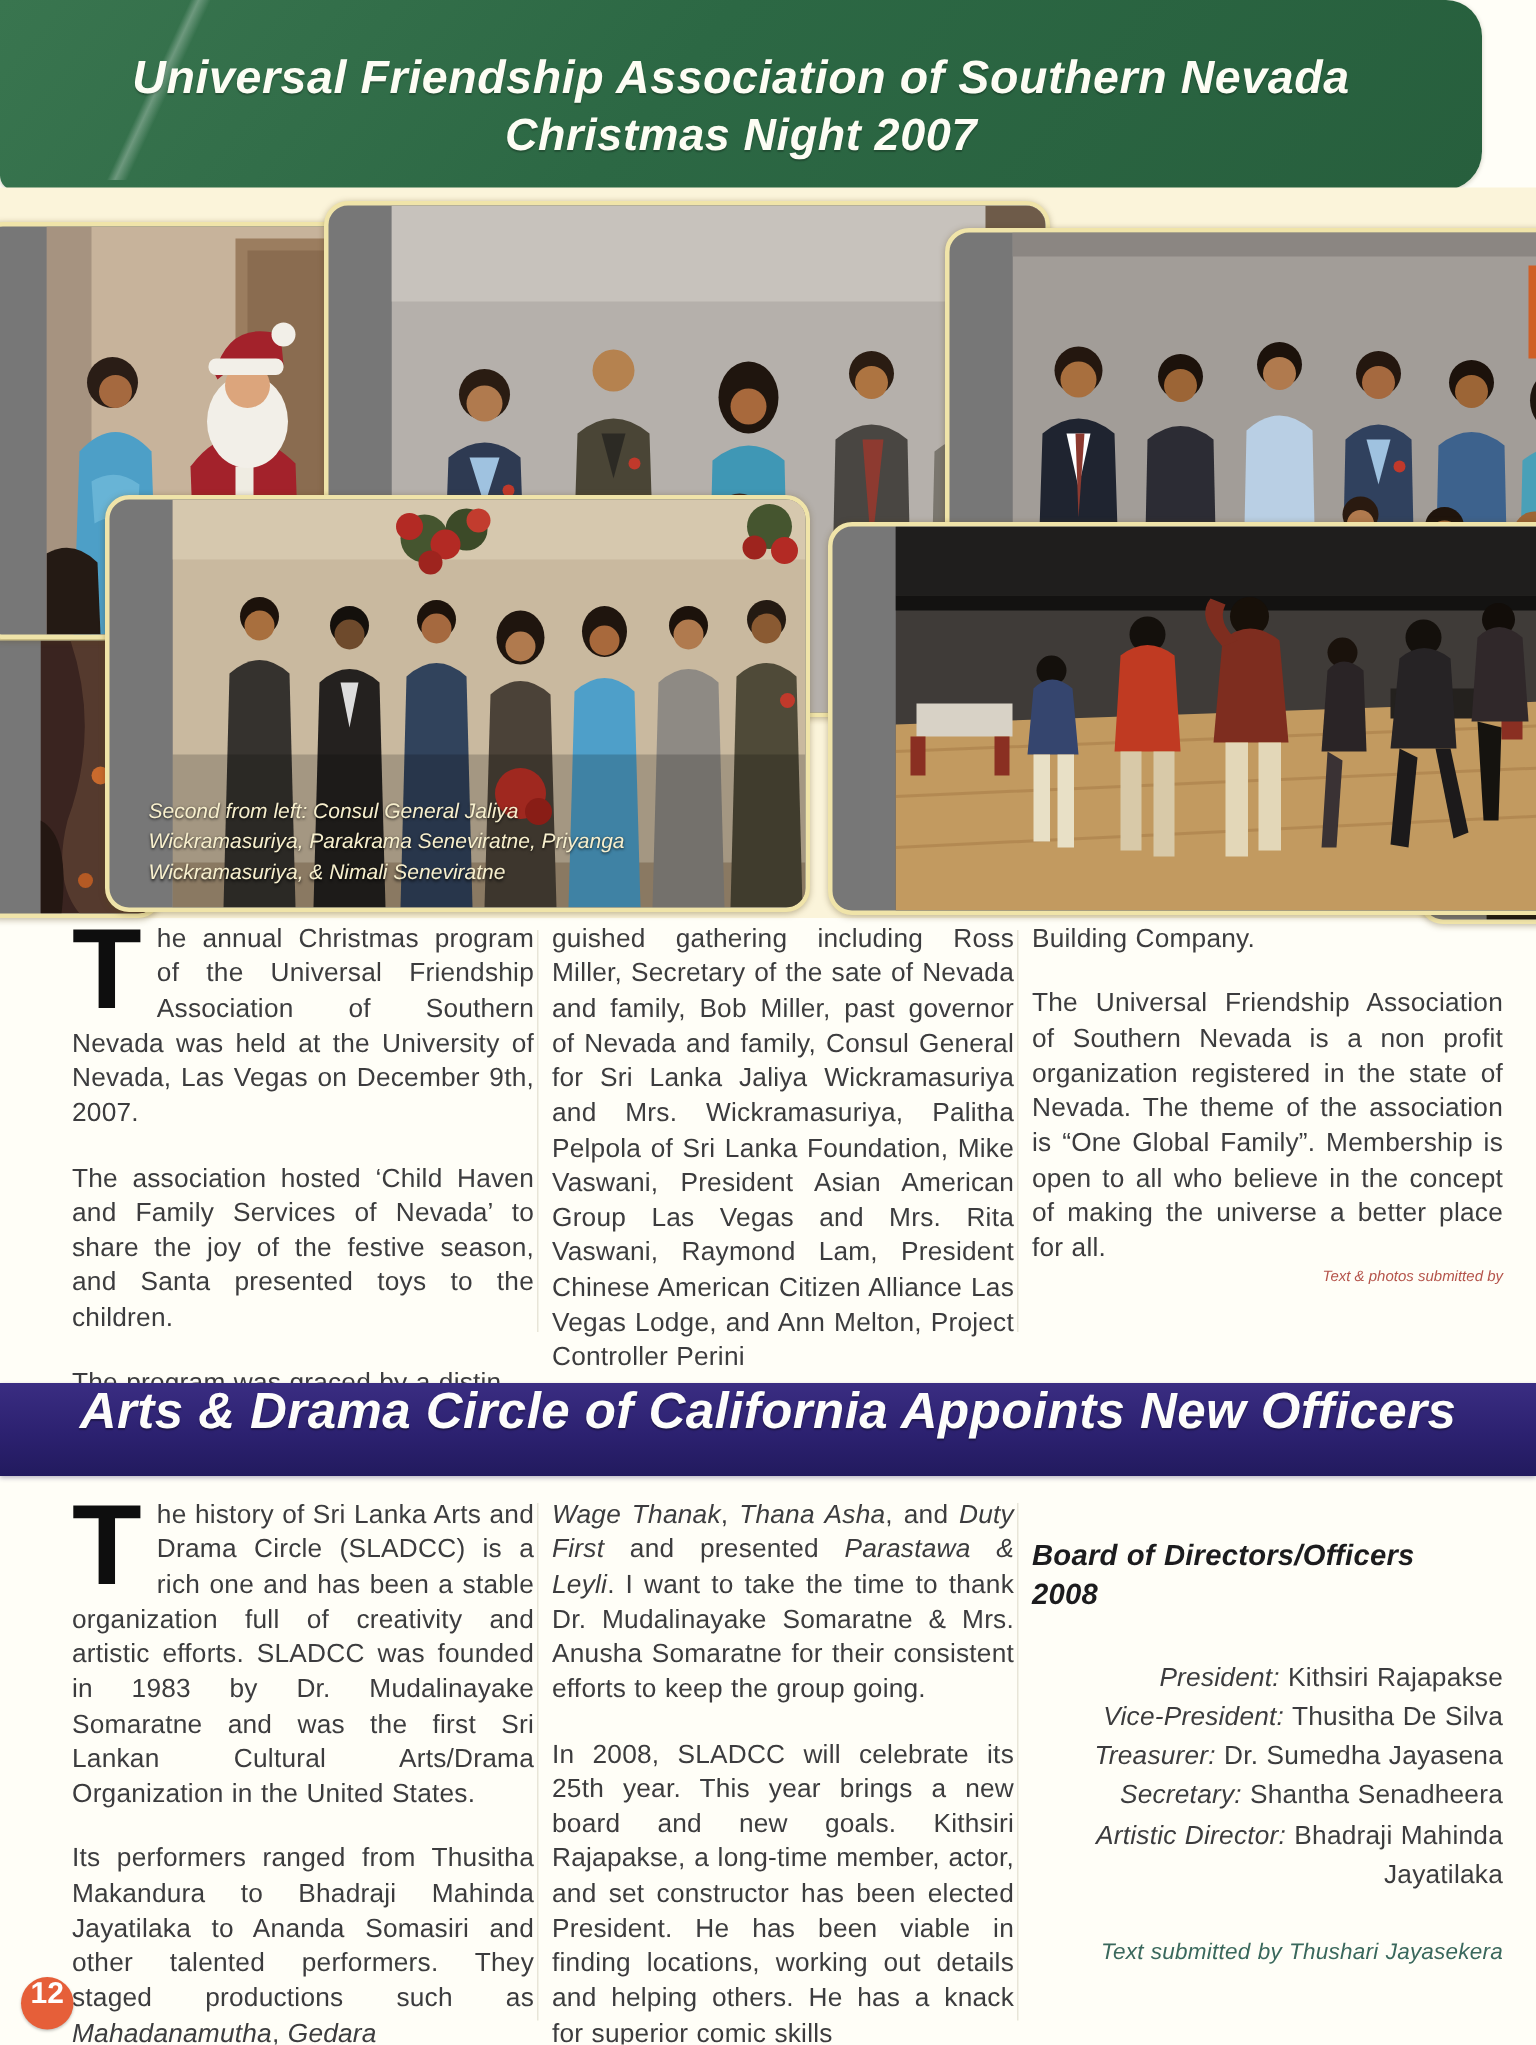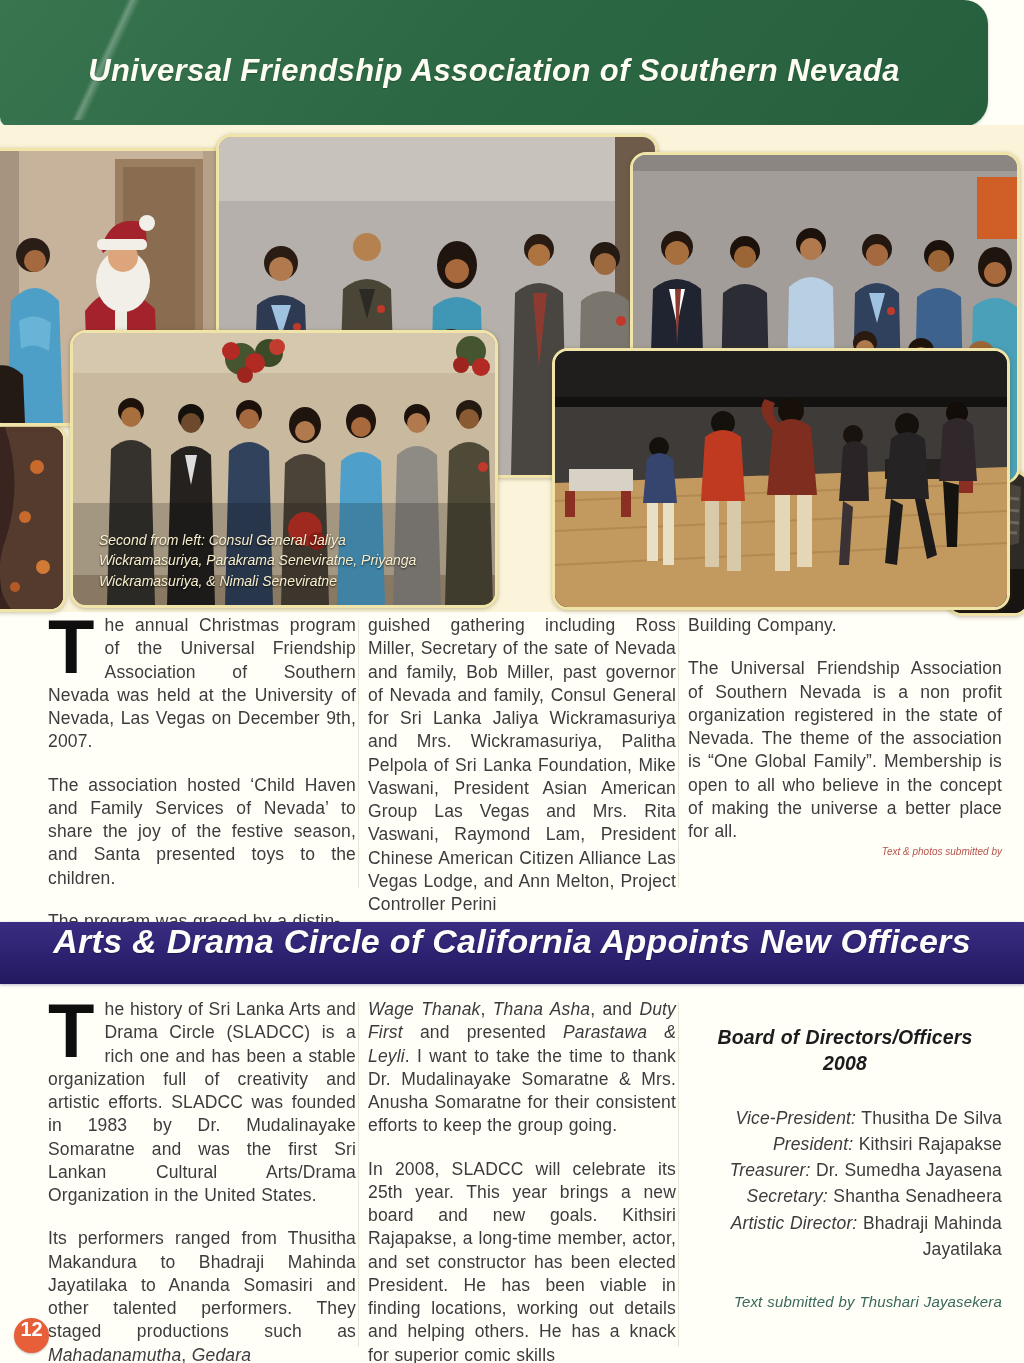--- a/index.html
+++ b/index.html
@@ -36,21 +36,21 @@
     box-shadow:0 1px 3px rgba(30,20,80,.3);
   }
   .banner-purple .t{
     color:#fdfdfb;font-style:italic;font-weight:bold;font-size:34px;
     letter-spacing:.3px;text-shadow:0 1px 1px rgba(0,0,0,.35);white-space:nowrap;
   }
   
   .photo-bg{position:absolute;top:125px;left:0;width:1024px;height:487px;background:#fbf4da;}
   .ph{
     position:absolute;border:3px solid #f0e4a9;border-radius:16px;overflow:hidden;
-    box-shadow:0 1px 4px rgba(90,70,20,.35);background:#777;
+    box-shadow:0 1px 4px rgba(90,70,20,.35);background:#777;padding-left:42px;
   }
   .ph svg{display:block;width:100%;height:100%;}
   .caption{
     position:absolute;left:26px;bottom:14px;width:340px;
     color:#f7efcd;font-style:italic;font-size:14px;line-height:1.45;
     text-shadow:0 1px 2px rgba(0,0,0,.8);
   }
   
   .col{position:absolute;text-align:justify;font-size:17.5px;line-height:1.33;
     color:#3c3c3e;letter-spacing:.15px;word-spacing:.5px;}
@@ -58,41 +58,42 @@
   .dropcap{
     float:left;font-size:76px;line-height:56px;font-weight:bold;color:#0e0e0e;
     margin:5px 10px 2px 0;
   }
   .vrule{position:absolute;width:1px;background:#e8e5d8;}
   .attr-red{
     position:absolute;text-align:right;font-style:italic;font-size:10px;
     line-height:1.45;color:#b5544b;
   }
   .board-head{
-    text-align:center;font-weight:bold;font-style:italic;font-size:19.5px;
+    text-align:left;font-weight:bold;font-style:italic;font-size:19.5px;
     color:#1c1c1e;line-height:1.35;margin:26px 0 28px 0;
   }
   .board-row{text-align:right;font-size:17.5px;line-height:1.5;color:#3c3c3e;}
   .board-row i{font-style:italic;}
   .attr-teal{
     text-align:right;font-style:italic;font-size:15px;color:#3a685c;margin-top:30px;
   }
   .pagenum{
     position:absolute;left:14px;top:1318px;width:35px;height:35px;border-radius:50%;
     background:#e65f39;color:#fff;font-weight:bold;font-size:20px;
     display:flex;align-items:flex-start;justify-content:center;
     box-shadow:0 1px 2px rgba(0,0,0,.25);
   }
   i.wk{font-style:italic;}
 </style>
 </head>
 <body>
 
 <div class="banner-green">
   <div class="l1">Universal Friendship Association of Southern Nevada</div>
+  <div class="l2">Christmas Night 2007</div>
 </div>
 
 <div class="photo-bg"></div>
 
 <div class="ph" style="left:-18px;top:424px;width:78px;height:182px;z-index:1;">
   <svg viewBox="0 0 78 182" preserveAspectRatio="none">
     <rect width="78" height="182" fill="#3a2420"></rect>
     <path d="M20 0 Q40 60 18 120 Q8 160 26 182 L78 182 L78 0 Z" fill="#553a2e"></path>
     <circle cx="52" cy="40" r="7" fill="#c96a2d"></circle>
       <circle cx="40" cy="90" r="6" fill="#c96a2d"></circle>
@@ -340,22 +341,22 @@
   <p><i class="wk">Wage Thanak</i><span>, </span><i class="wk">Thana Asha</i><span>, and </span><i class="wk">Duty First</i><span> and presented </span><i class="wk">Parastawa &amp; Leyli</i><span>. I want to take the time to thank Dr. Mudalinayake Somaratne &amp; Mrs. Anusha Somaratne for their consistent efforts to keep the group going.</span></p>
   <p>In 2008, SLADCC will celebrate its 25th year. This year brings a new board and new goals. Kithsiri Rajapakse, a long-time member, actor, and set constructor has been elected President. He has been viable in finding locations, working out details and helping others. He has a knack for superior comic skills</p>
 </div>
 
 <div class="col" style="left:688px;top:998px;width:314px;text-align:justify;">
   <div class="board-head">
     <div>Board of Directors/Officers</div>
     <div>2008</div>
   </div>
   <div>
+    <div class="board-row"><i>President:</i><span> Kithsiri Rajapakse</span></div>
     <div class="board-row"><i>Vice-President:</i><span> Thusitha De Silva</span></div>
-    <div class="board-row"><i>President:</i><span> Kithsiri Rajapakse</span></div>
     <div class="board-row"><i>Treasurer:</i><span> Dr. Sumedha Jayasena</span></div>
     <div class="board-row"><i>Secretary:</i><span> Shantha Senadheera</span></div>
     <div class="board-row"><i>Artistic Director:</i><span> Bhadraji Mahinda Jayatilaka</span></div>
   </div>
   <div class="attr-teal">Text submitted by Thushari Jayasekera</div>
 </div>
 
 <div class="pagenum">
   <span>12</span>
 </div>

